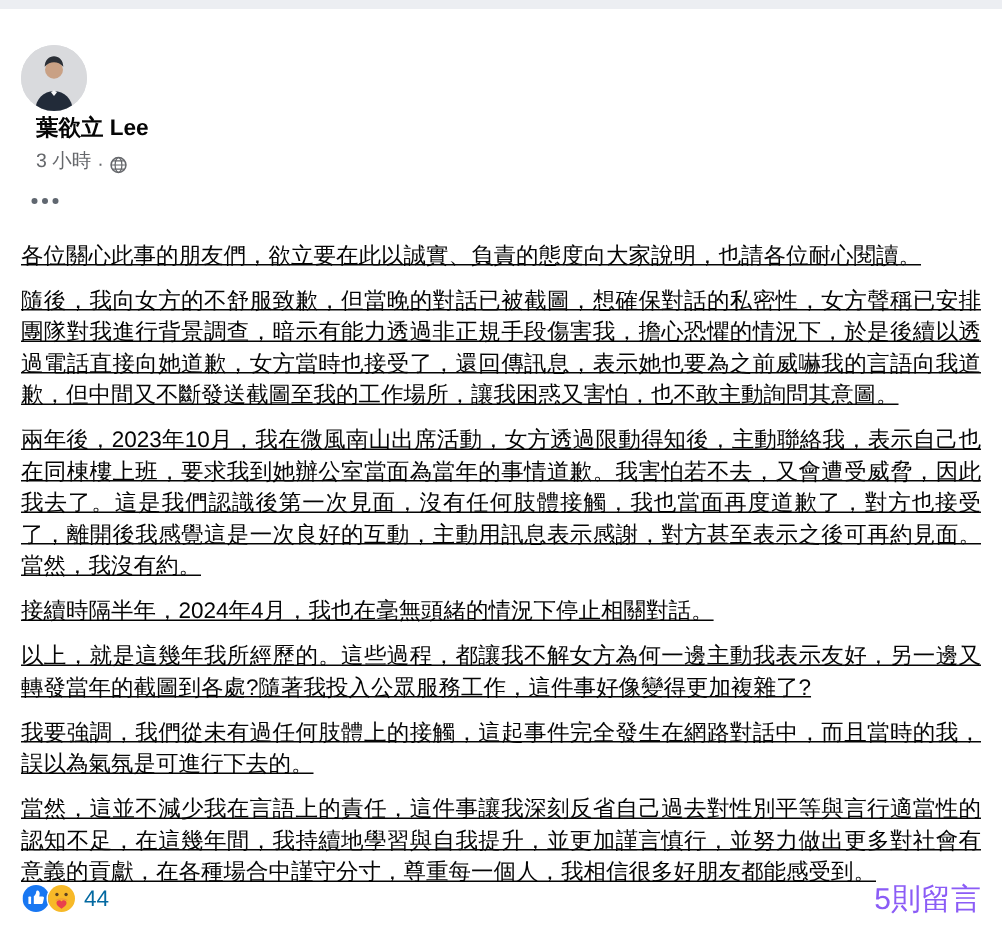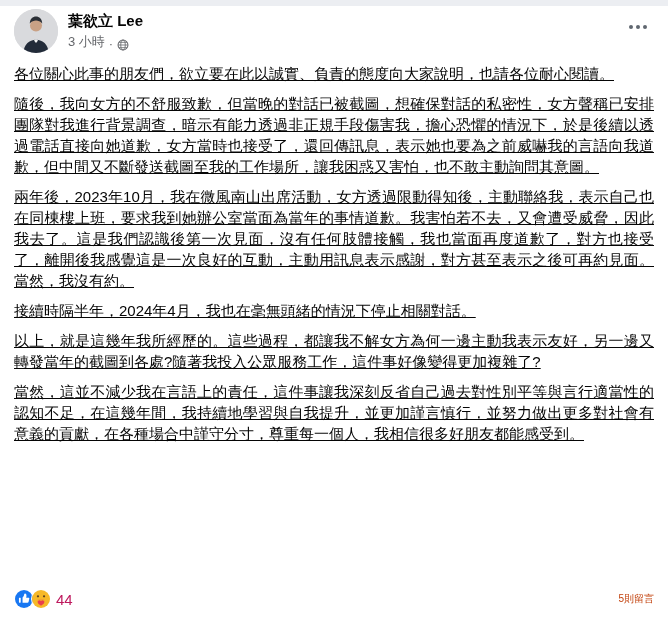--- a/index.html
+++ b/index.html
@@ -14,21 +14,22 @@
     margin-top: 6px;
     width: 668px;
     height: 612px;
     background: #ffffff;
     overflow: hidden;
   }
   
   .post-header {
     display: flex;
     align-items: flex-start;
-    padding: 3px 14px 6px 14px;
+    padding: 24px 14px 6px 14px;
+    flex-direction: column;
   }
   .avatar {
     width: 44px; height: 44px;
     border-radius: 50%;
     overflow: hidden;
     flex: 0 0 44px;
     cursor: pointer;
     background: #d9dadd;
   }
   .header-meta { margin-left: 10px; flex: 1; padding-top: 2px; }
@@ -77,23 +78,23 @@
   }
   .reactions { display: flex; align-items: center; cursor: pointer; }
   .reaction-icon {
     width: 20px; height: 20px; border-radius: 50%;
     border: 1.5px solid #ffffff;
     display: block;
   }
   .reaction-icon + .reaction-icon { margin-left: -3px; }
   .reaction-count {
     margin-left: 5px;
-    font-size: 15px; color: #be185d;
+    font-size: 15px; color: #0369a1;
   }
-  .comments-link { font-size: 10px; color: #c2410c; cursor: pointer; }
+  .comments-link { font-size: 20px; color: #8b5cf6; cursor: pointer; }
 </style>
 </head>
 <body>
 
 <div class="card">
 
   <div class="post-header">
     <div class="avatar">
       <span>
         <svg width="44" height="44" viewBox="0 0 44 44">
@@ -125,20 +126,21 @@
       <i></i>
     </div>
   </div>
 
   <div class="post-body">
     <p>各位關心此事的朋友們，欲立要在此以誠實、負責的態度向大家說明，也請各位耐心閱讀。</p>
     <p>隨後，我向女方的不舒服致歉，但當晚的對話已被截圖，想確保對話的私密性，女方聲稱已安排團隊對我進行背景調查，暗示有能力透過非正規手段傷害我，擔心恐懼的情況下，於是後續以透過電話直接向她道歉，女方當時也接受了，還回傳訊息，表示她也要為之前威嚇我的言語向我道歉，但中間又不斷發送截圖至我的工作場所，讓我困惑又害怕，也不敢主動詢問其意圖。</p>
     <p>兩年後，2023年10月，我在微風南山出席活動，女方透過限動得知後，主動聯絡我，表示自己也在同棟樓上班，要求我到她辦公室當面為當年的事情道歉。我害怕若不去，又會遭受威脅，因此我去了。這是我們認識後第一次見面，沒有任何肢體接觸，我也當面再度道歉了，對方也接受了，離開後我感覺這是一次良好的互動，主動用訊息表示感謝，對方甚至表示之後可再約見面。當然，我沒有約。</p>
     <p>接續時隔半年，2024年4月，我也在毫無頭緒的情況下停止相關對話。</p>
     <p>以上，就是這幾年我所經歷的。這些過程，都讓我不解女方為何一邊主動我表示友好，另一邊又轉發當年的截圖到各處?隨著我投入公眾服務工作，這件事好像變得更加複雜了?</p>
+    <p>我要強調，我們從未有過任何肢體上的接觸，這起事件完全發生在網路對話中，而且當時的我，誤以為氣氛是可進行下去的。</p>
     <p>當然，這並不減少我在言語上的責任，這件事讓我深刻反省自己過去對性別平等與言行適當性的認知不足，在這幾年間，我持續地學習與自我提升，並更加謹言慎行，並努力做出更多對社會有意義的貢獻，在各種場合中謹守分寸，尊重每一個人，我相信很多好朋友都能感受到。</p>
 
   </div>
 
   <div class="post-footer">
     <div class="reactions">
       <span class="reaction-icon">
         <svg width="18" height="18" viewBox="0 0 16 16">
           <circle cx="8" cy="8" r="8" fill="#1877f2"></circle>
           <path fill="#ffffff" d="M11.9 6.8h-2c.2-.6.3-1.2.3-1.7 0-1.1-.6-1.9-1.2-1.9-.5 0-.8.3-.9.8l-.1.7c-.2.7-.7 1.5-1.3 2v4.6h4.4c.5 0 .9-.3 1-.8l.6-2.7c.2-.5-.2-1-.8-1z"></path>

